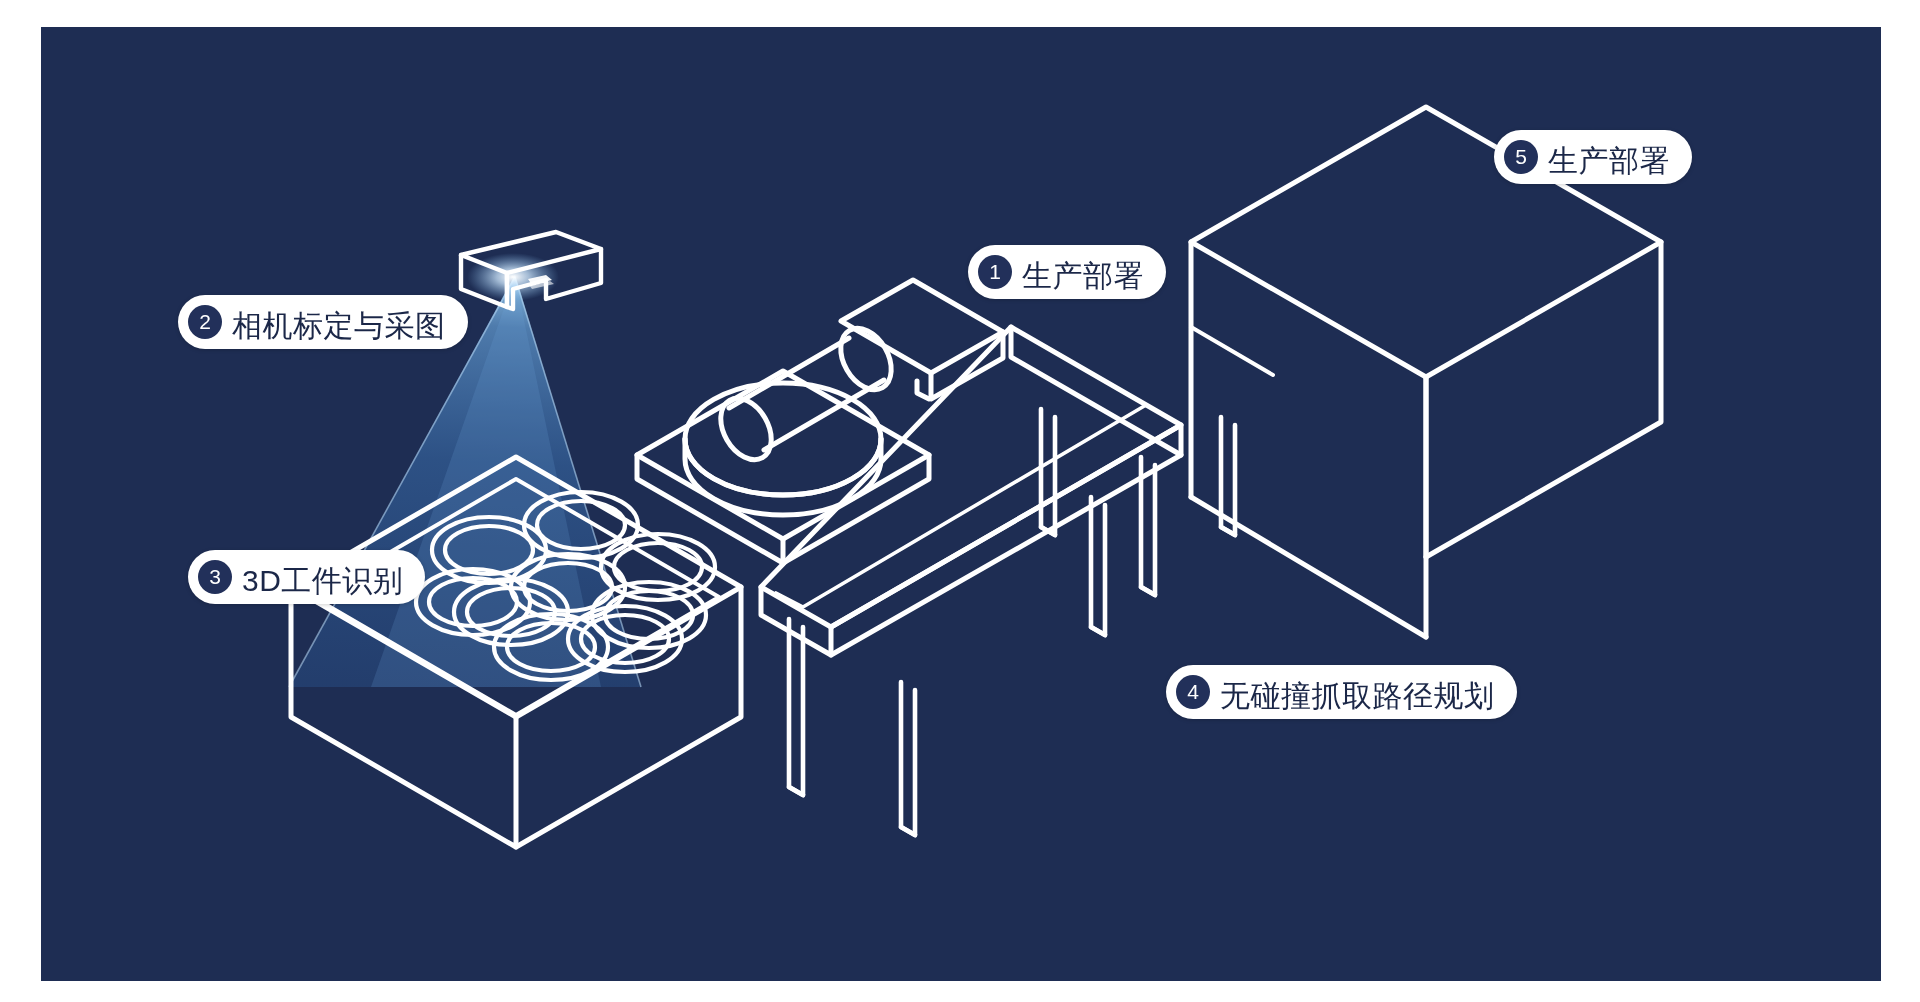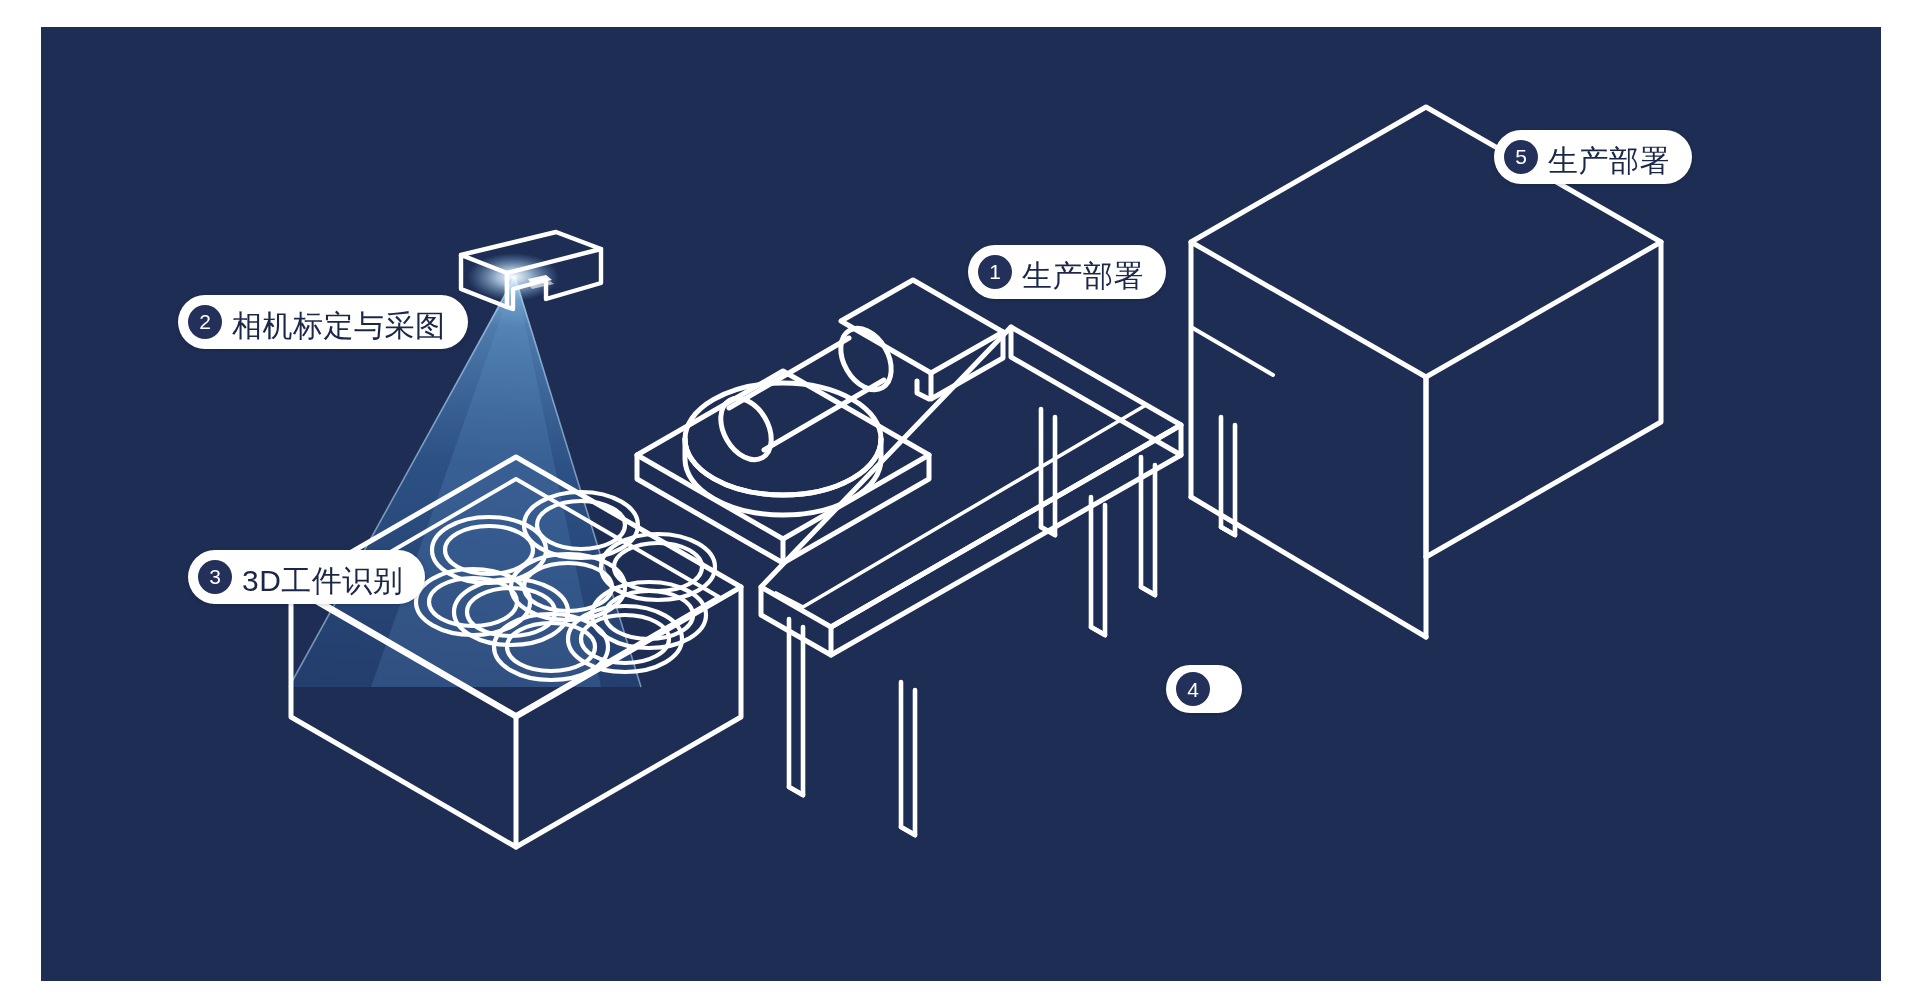--- a/index.html
+++ b/index.html
@@ -223,20 +223,21 @@
     <span class="badge-text">相机标定与采图</span>
   </div>
 
   <div class="badge" id="badge-3">
     <span class="badge-num">3</span>
     <span class="badge-text">3D工件识别</span>
   </div>
 
   <div class="badge" id="badge-4">
     <span class="badge-num">4</span>
+    <span class="badge-text">无碰撞抓取路径规划</span>
   </div>
 
   <div class="badge" id="badge-5">
     <span class="badge-num">5</span>
     <span class="badge-text">生产部署</span>
   </div>
 
 </div>
 
 </body></html>

